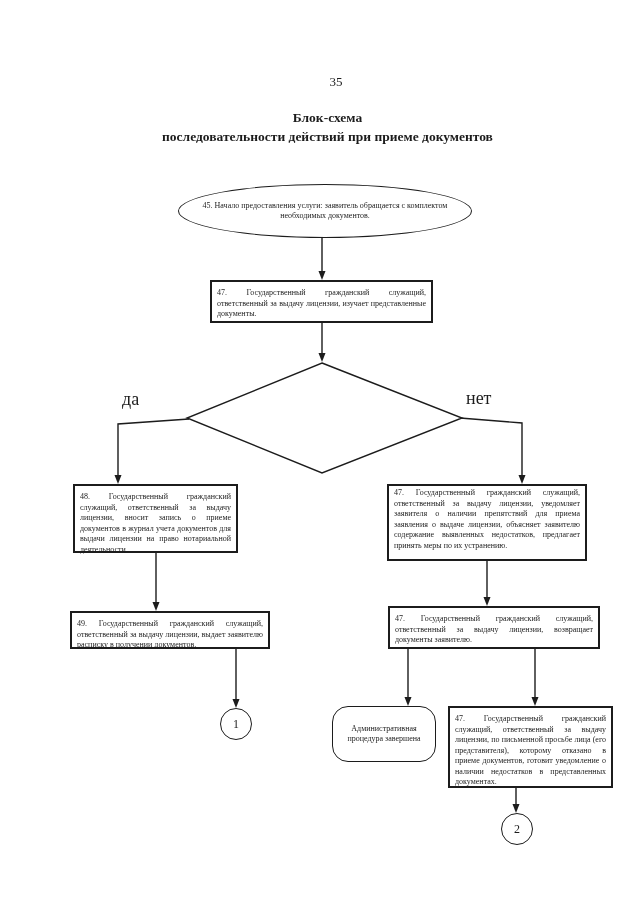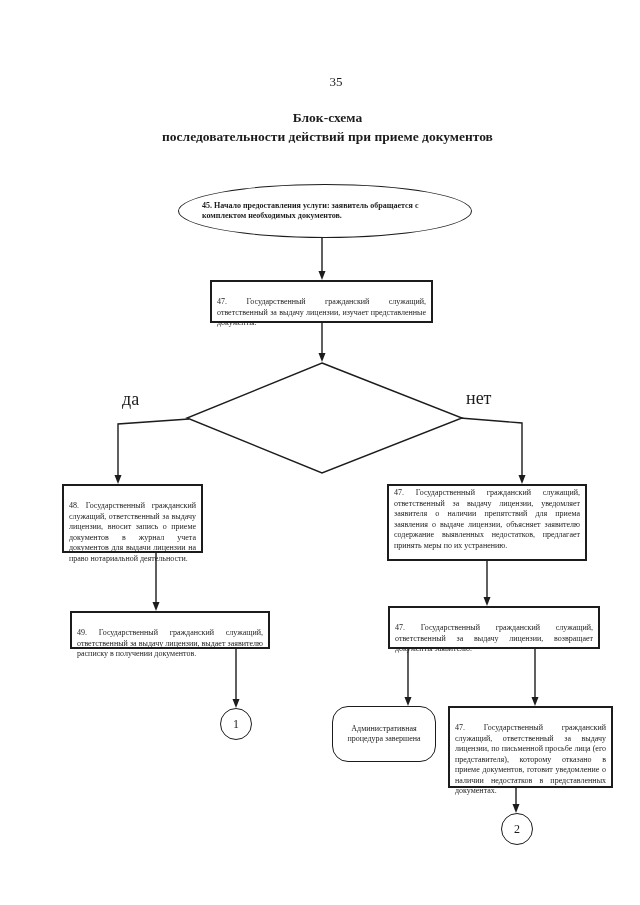--- a/index.html
+++ b/index.html
@@ -35,31 +35,31 @@
   }
   .node {
     position: absolute;
     font-size: 8px;
     line-height: 10.5px;
     color: var(--ink);
   }
   .rect {
     border: 2px solid var(--ink);
     background: var(--paper);
-    padding: 15px 5px 2px 5px;
+    padding: 6px 5px 2px 5px;
     text-align: justify;
   }
   .oval {
     border: 1.4px solid var(--ink);
     border-radius: 50%;
     background: var(--paper);
     display: flex;
     align-items: center;
     justify-content: center;
-    font-weight: bold;
+    text-align: center;
   }
   .oval .inner { width: 246px; }
   .rounded {
     border: 1.4px solid var(--ink);
     border-radius: 16px;
     background: var(--paper);
     display: flex;
     align-items: center;
     justify-content: center;
     text-align: center;
@@ -130,21 +130,21 @@
     <div class="inner">45. Начало предоставления услуги: заявитель обращается с комплектом необходимых документов.</div>
   </div>
 
   <div class="node rect" style="left:210px; top:244px; width:223px; height:43px;">47. Государственный гражданский служащий, ответственный за выдачу лицензии, изучает представленные документы.</div>
 
 
   <div class="branch-label" style="left:122px; top:353px;">да</div>
 
   <div class="branch-label" style="left:466px; top:352px;">нет</div>
 
-  <div class="node rect" style="left:62px; top:448px; width:141px; height:69px;">48. Государственный гражданский служащий, ответственный за выдачу лицензии, вносит запись о приеме документов в журнал учета документов для выдачи лицензии на право нотариальной деятельности.</div>
+  <div class="node rect" style="left:73px; top:448px; width:165px; height:69px;">48. Государственный гражданский служащий, ответственный за выдачу лицензии, вносит запись о приеме документов в журнал учета документов для выдачи лицензии на право нотариальной деятельности.</div>
 
   <div class="node rect" style="left:387px; top:448px; width:200px; height:77px; padding-top:2px;">47. Государственный гражданский служащий, ответственный за выдачу лицензии, уведомляет заявителя о наличии препятствий для приема заявления о выдаче лицензии, объясняет заявителю содержание выявленных недостатков, предлагает принять меры по их устранению.</div>
 
   <div class="node rect" style="left:70px; top:575px; width:200px; height:38px;font-family:Liberation Serif, serif;">49. Государственный гражданский служащий, ответственный за выдачу лицензии, выдает заявителю расписку в получении документов.</div>
 
   <div class="node rect" style="left:388px; top:570px; width:212px; height:43px;">47. Государственный гражданский служащий, ответственный за выдачу лицензии, возвращает документы заявителю.</div>
 
   <div class="node rounded" style="left:332px; top:670px; width:104px; height:56px;">Административная процедура завершена</div>
 
   <div class="node rect" style="left:448px; top:670px; width:165px; height:82px;">47. Государственный гражданский служащий, ответственный за выдачу лицензии, по письменной просьбе лица (его представителя), которому отказано в приеме документов, готовит уведомление о наличии недостатков в представленных документах.</div>

